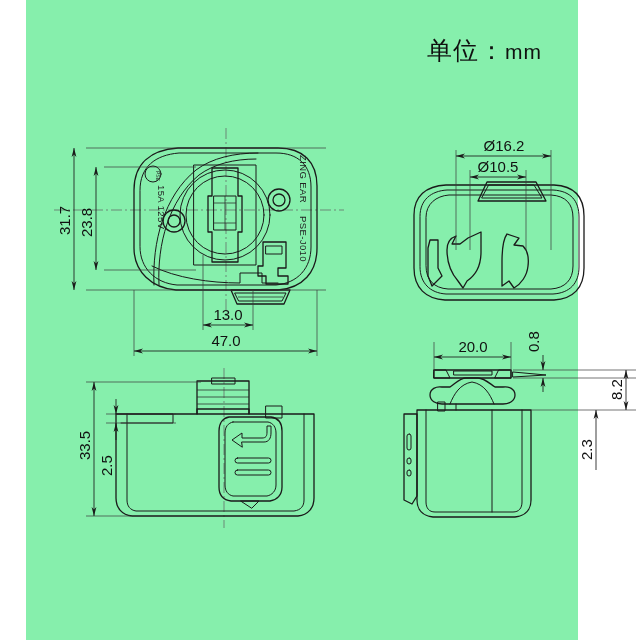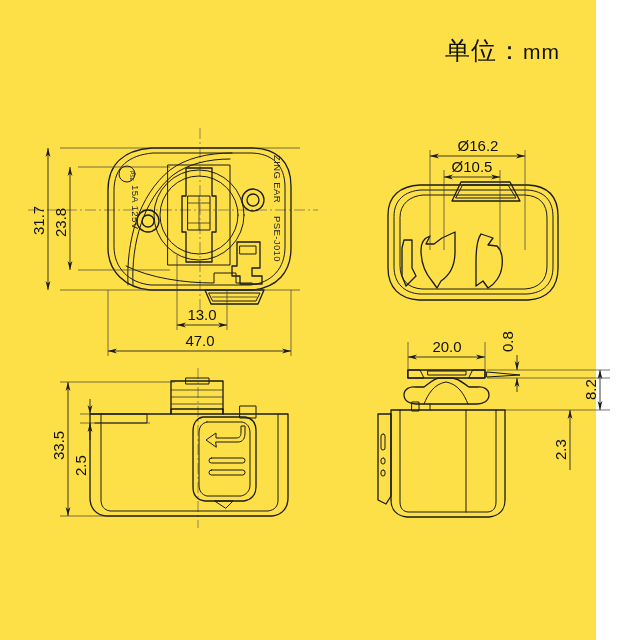--- a/index.html
+++ b/index.html
@@ -1,18 +1,18 @@
 <!DOCTYPE html>
 <html><head>
 <meta charset="utf-8">
 <style>
   html,body{margin:0;padding:0;background:#fff;}
   body{width:640px;height:640px;overflow:hidden;
        font-family:"Liberation Sans","DejaVu Sans",sans-serif;color:#000;}
-  #sheet{position:relative;width:596px;height:640px;background:#fde047;}
+  #sheet{position:relative;width:552px;height:640px;background:#86efac;margin-left:26px;}
   #sheet svg{position:absolute;left:0;top:0;}
   .unit-label{position:absolute;right:36px;top:34px;font-size:25px;letter-spacing:1px;
               color:#101010;white-space:nowrap;}
   .unit-label .mm{font-size:21px;}
 </style>
 </head>
 <body>
 
 <div id="sheet">
 

